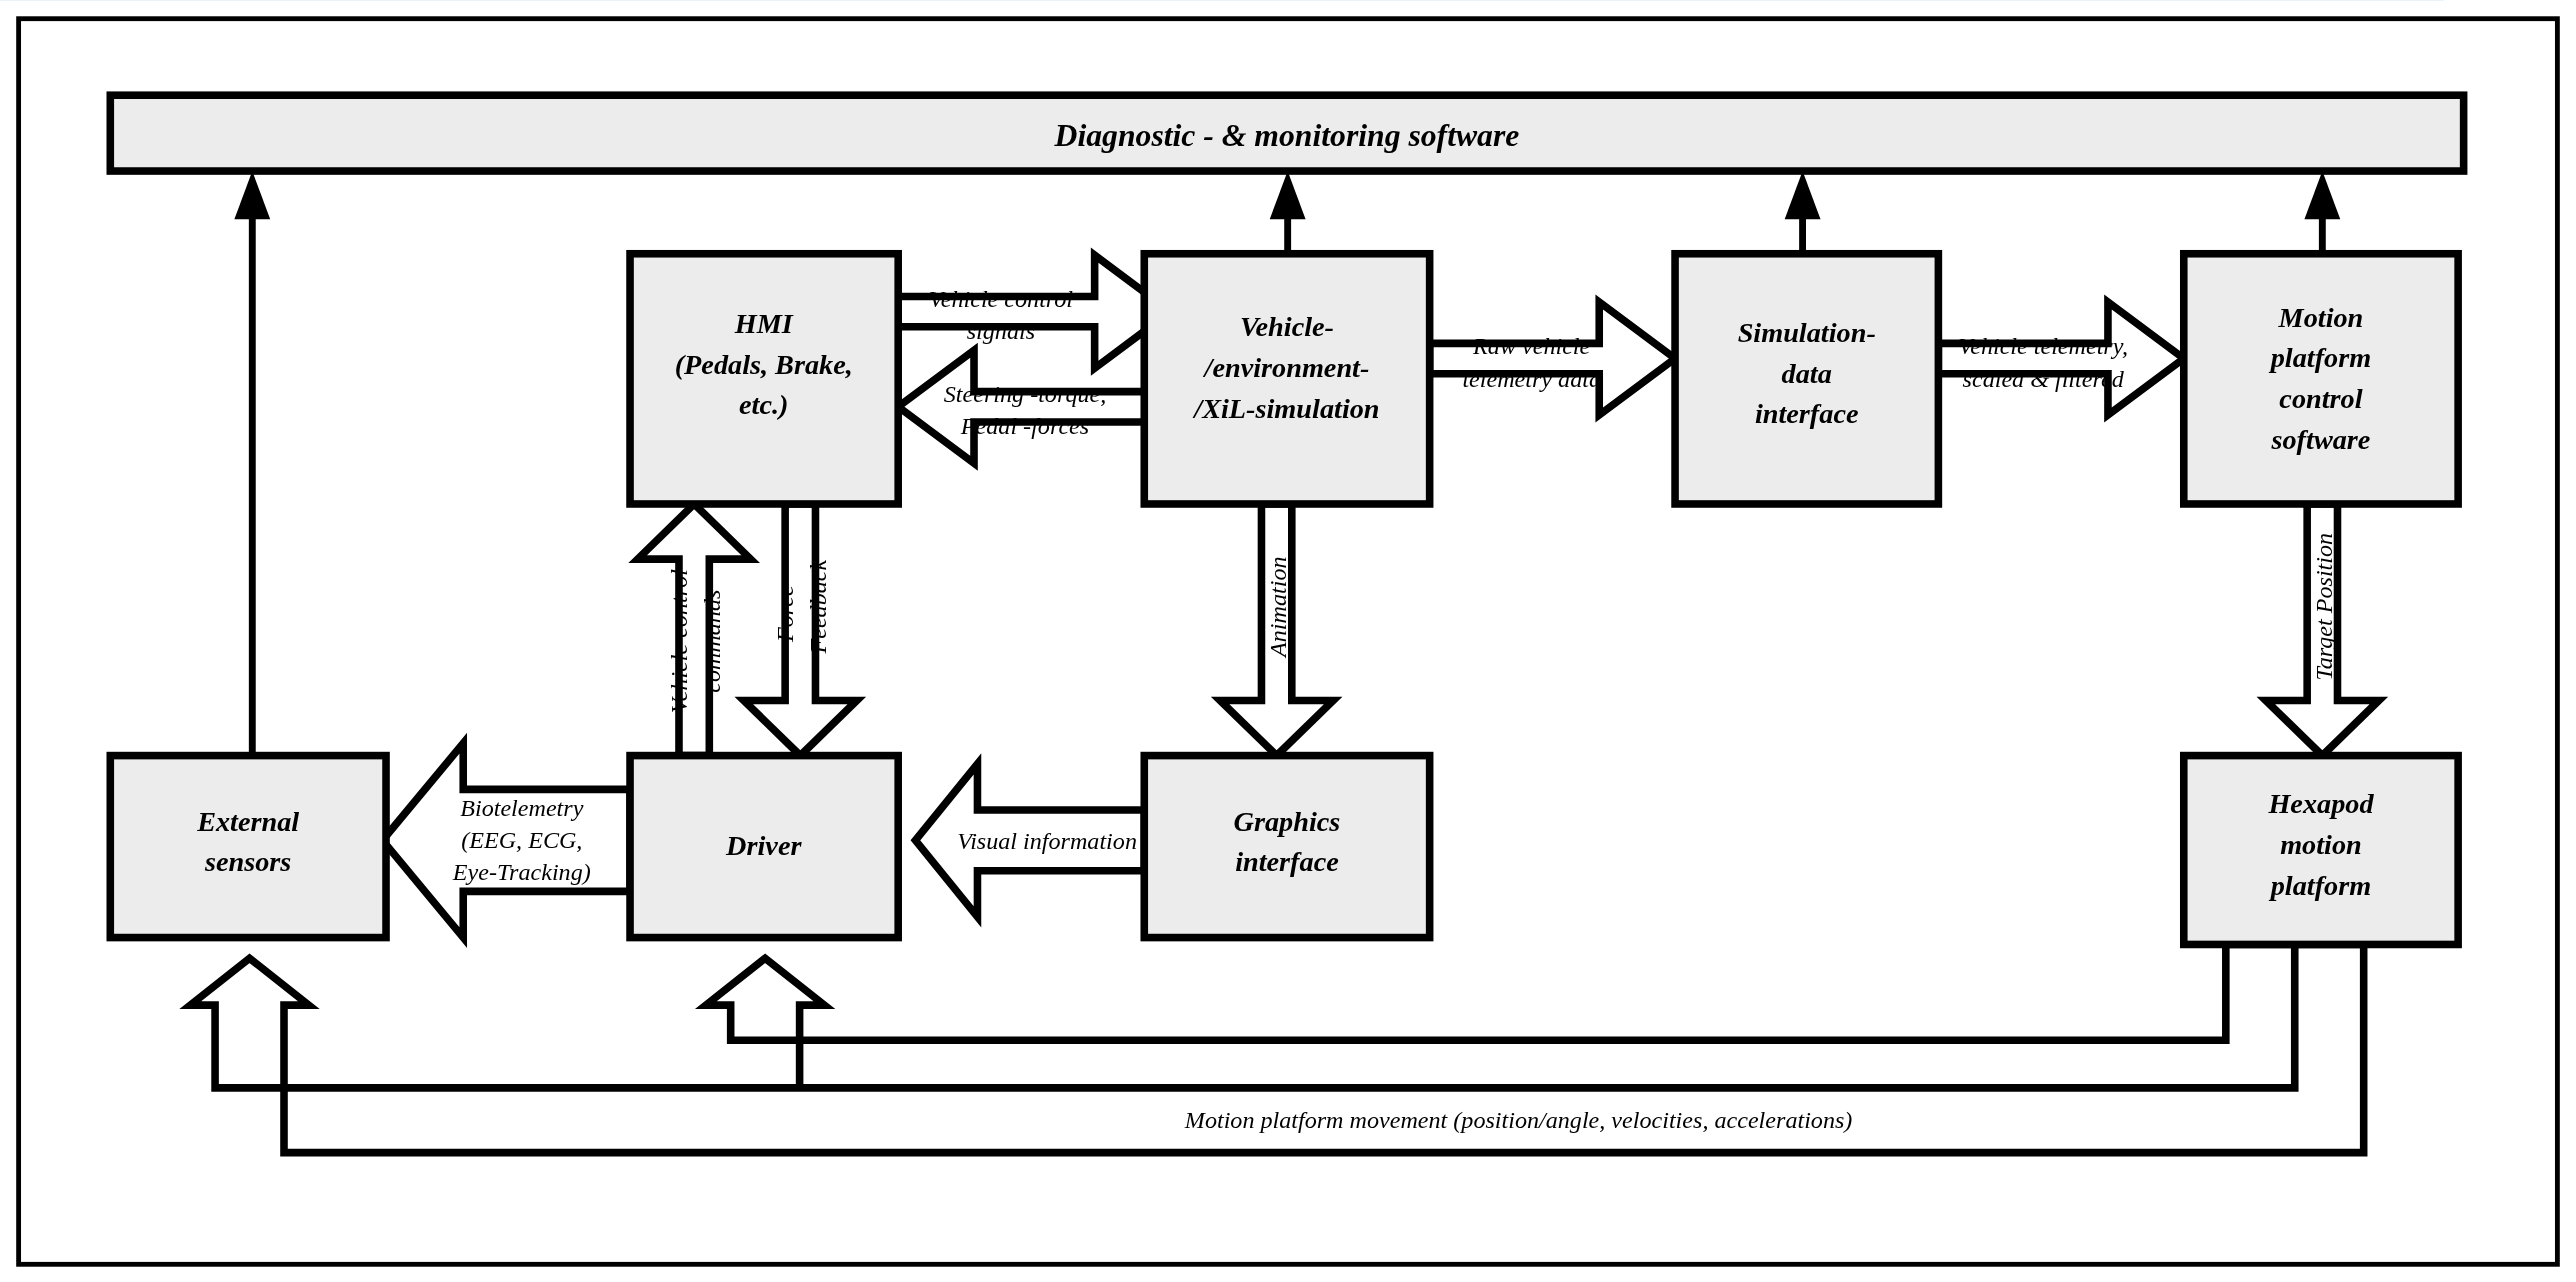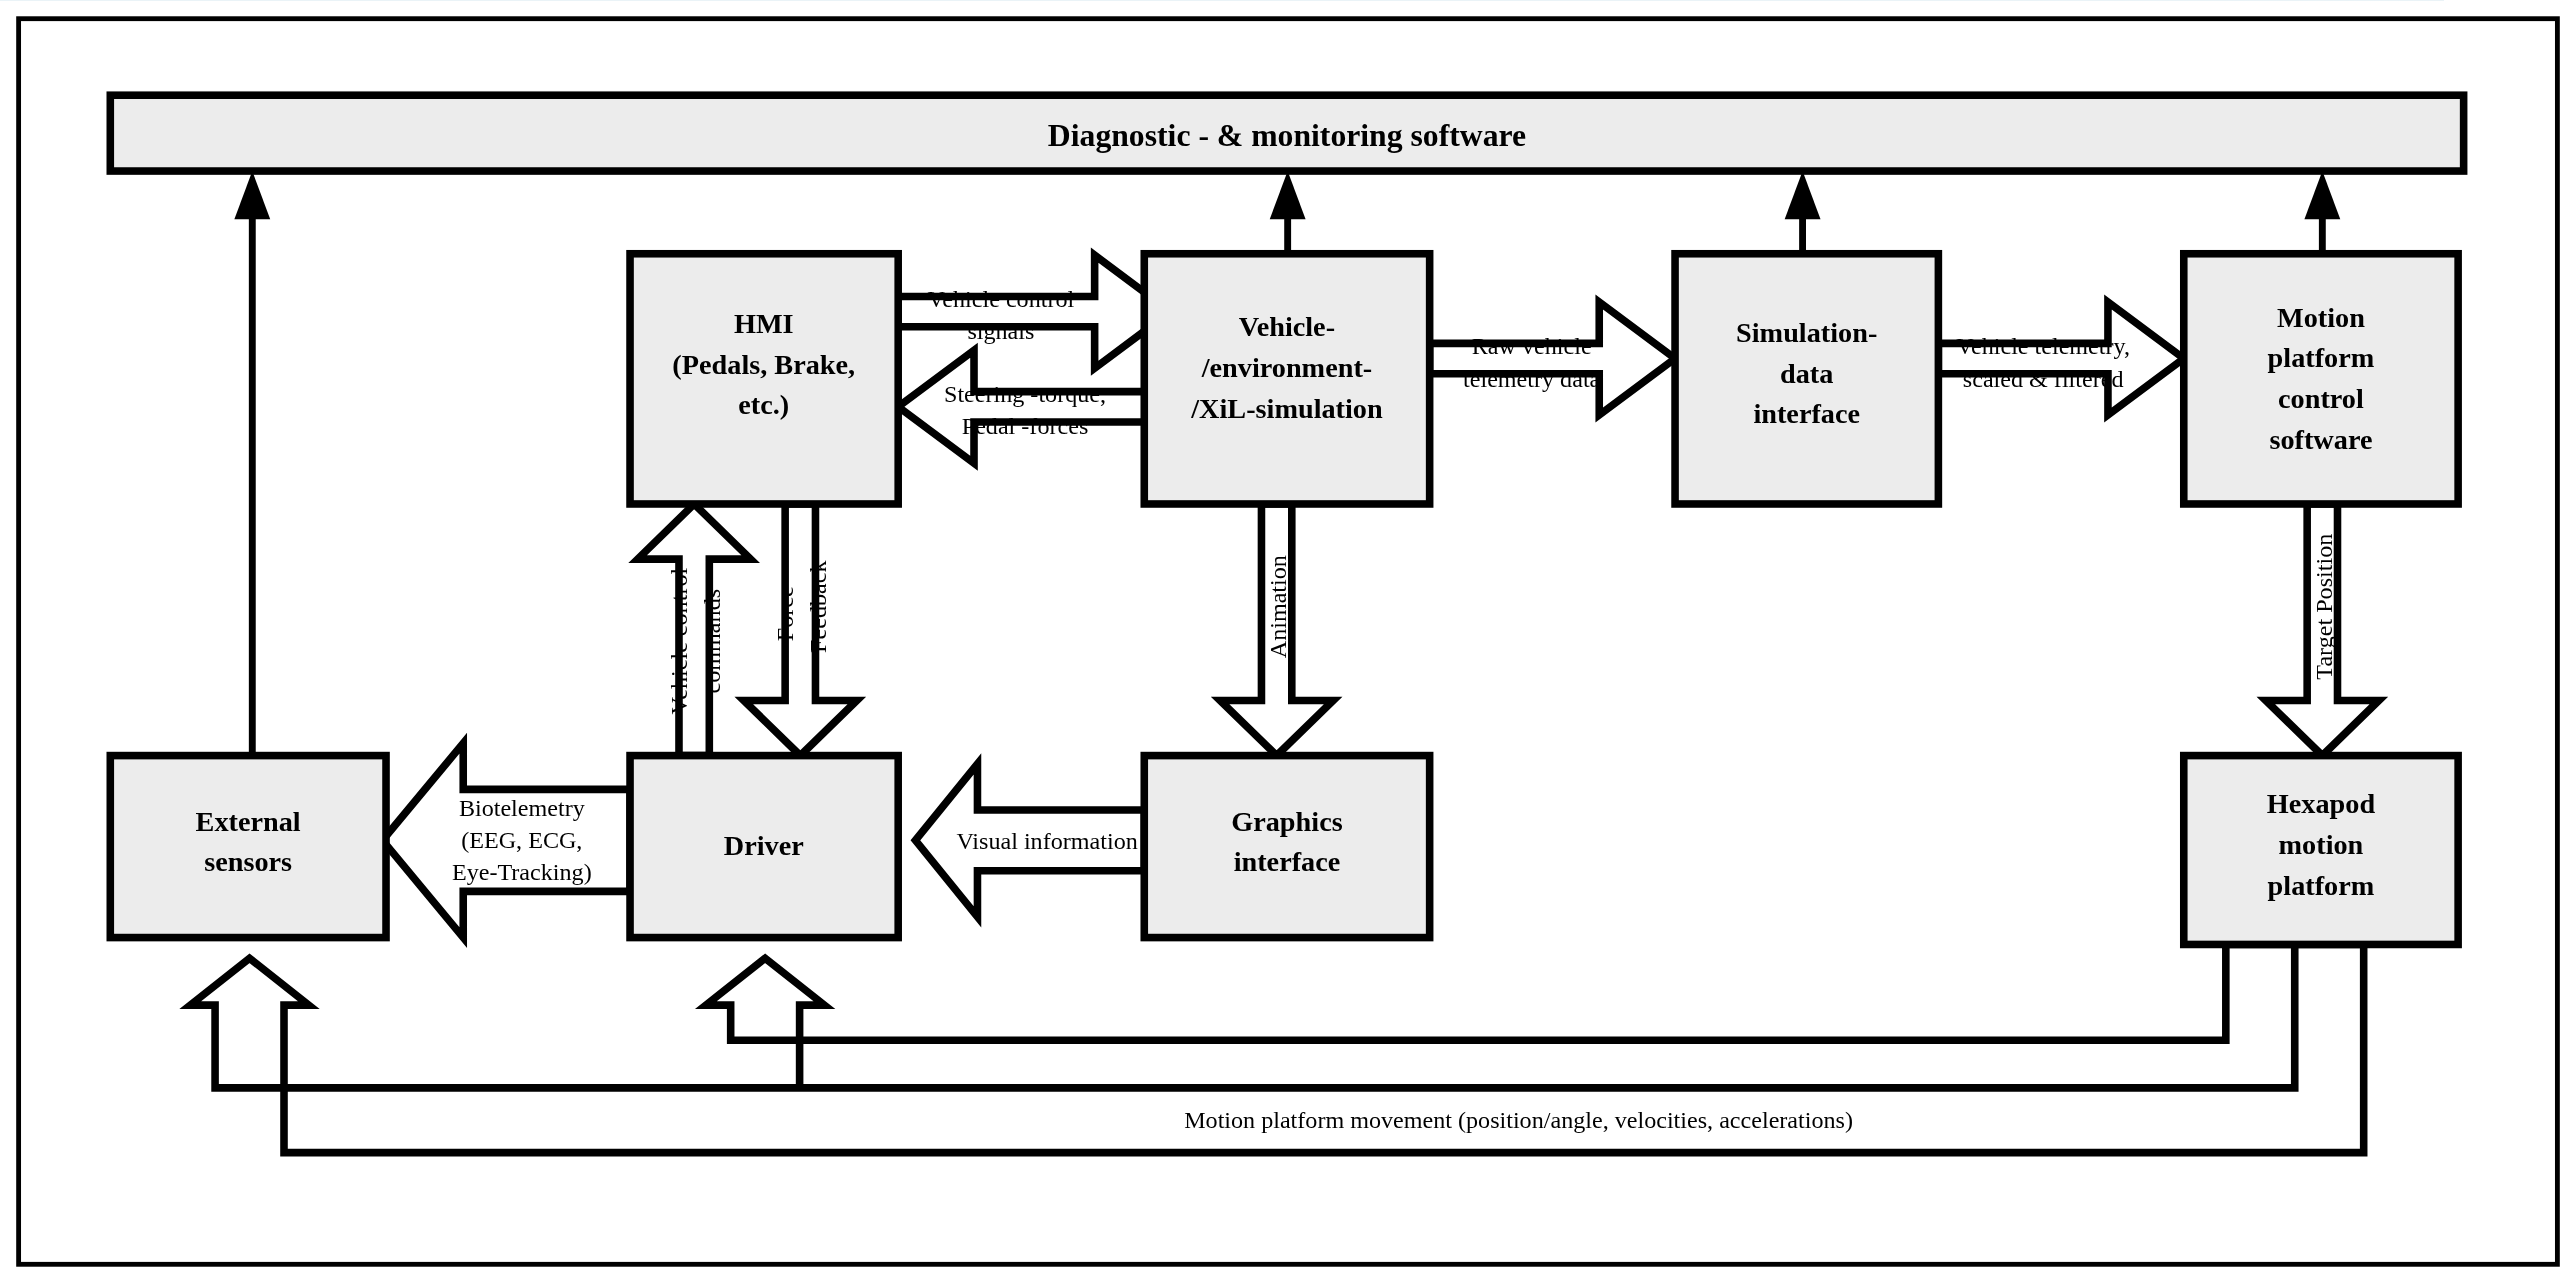--- a/index.html
+++ b/index.html
@@ -1,17 +1,17 @@
 <!DOCTYPE html>
 <html style="font-size:11px"><head>
 <meta charset="utf-8">
 <style>
   html,body{margin:0;padding:0;background:#ffffff;}
   body{width:2576px;height:1283px;font-family:"Liberation Serif",serif;}
-  #stage{position:relative;width:2444px;height:1283px;background:#0369a1;}
+  #stage{position:relative;width:2444px;height:1283px;background:#0369a1;font-style:italic;}
   svg{display:block;}
   .boxlabel{font-family:"Liberation Serif",serif;font-weight:bold;text-anchor:middle;fill:#000;}
   .arrlabel{font-family:"Liberation Serif",serif;text-anchor:middle;fill:#000;}
   .bigtitle{font-family:"Liberation Serif",serif;font-weight:bold;text-anchor:middle;fill:#000;}
 </style>
 </head>
 <body>
 
 <div id="stage">
 <svg width="2576" height="1283" viewBox="0 0 3737 1861" xmlns="http://www.w3.org/2000/svg">

